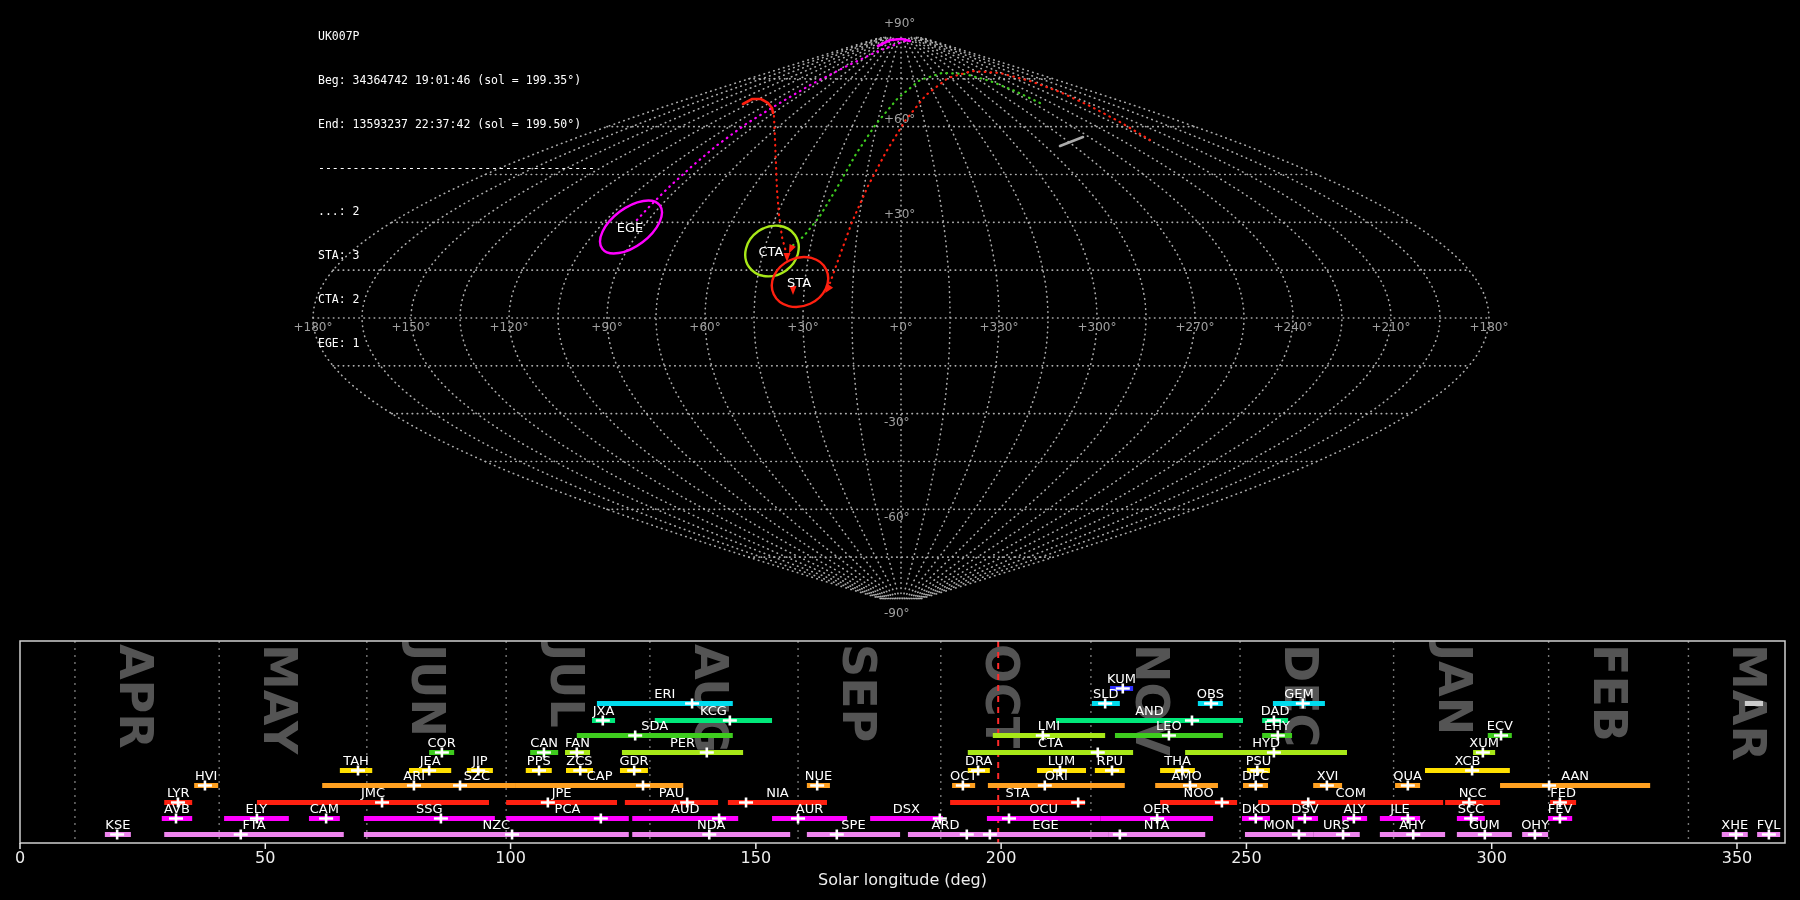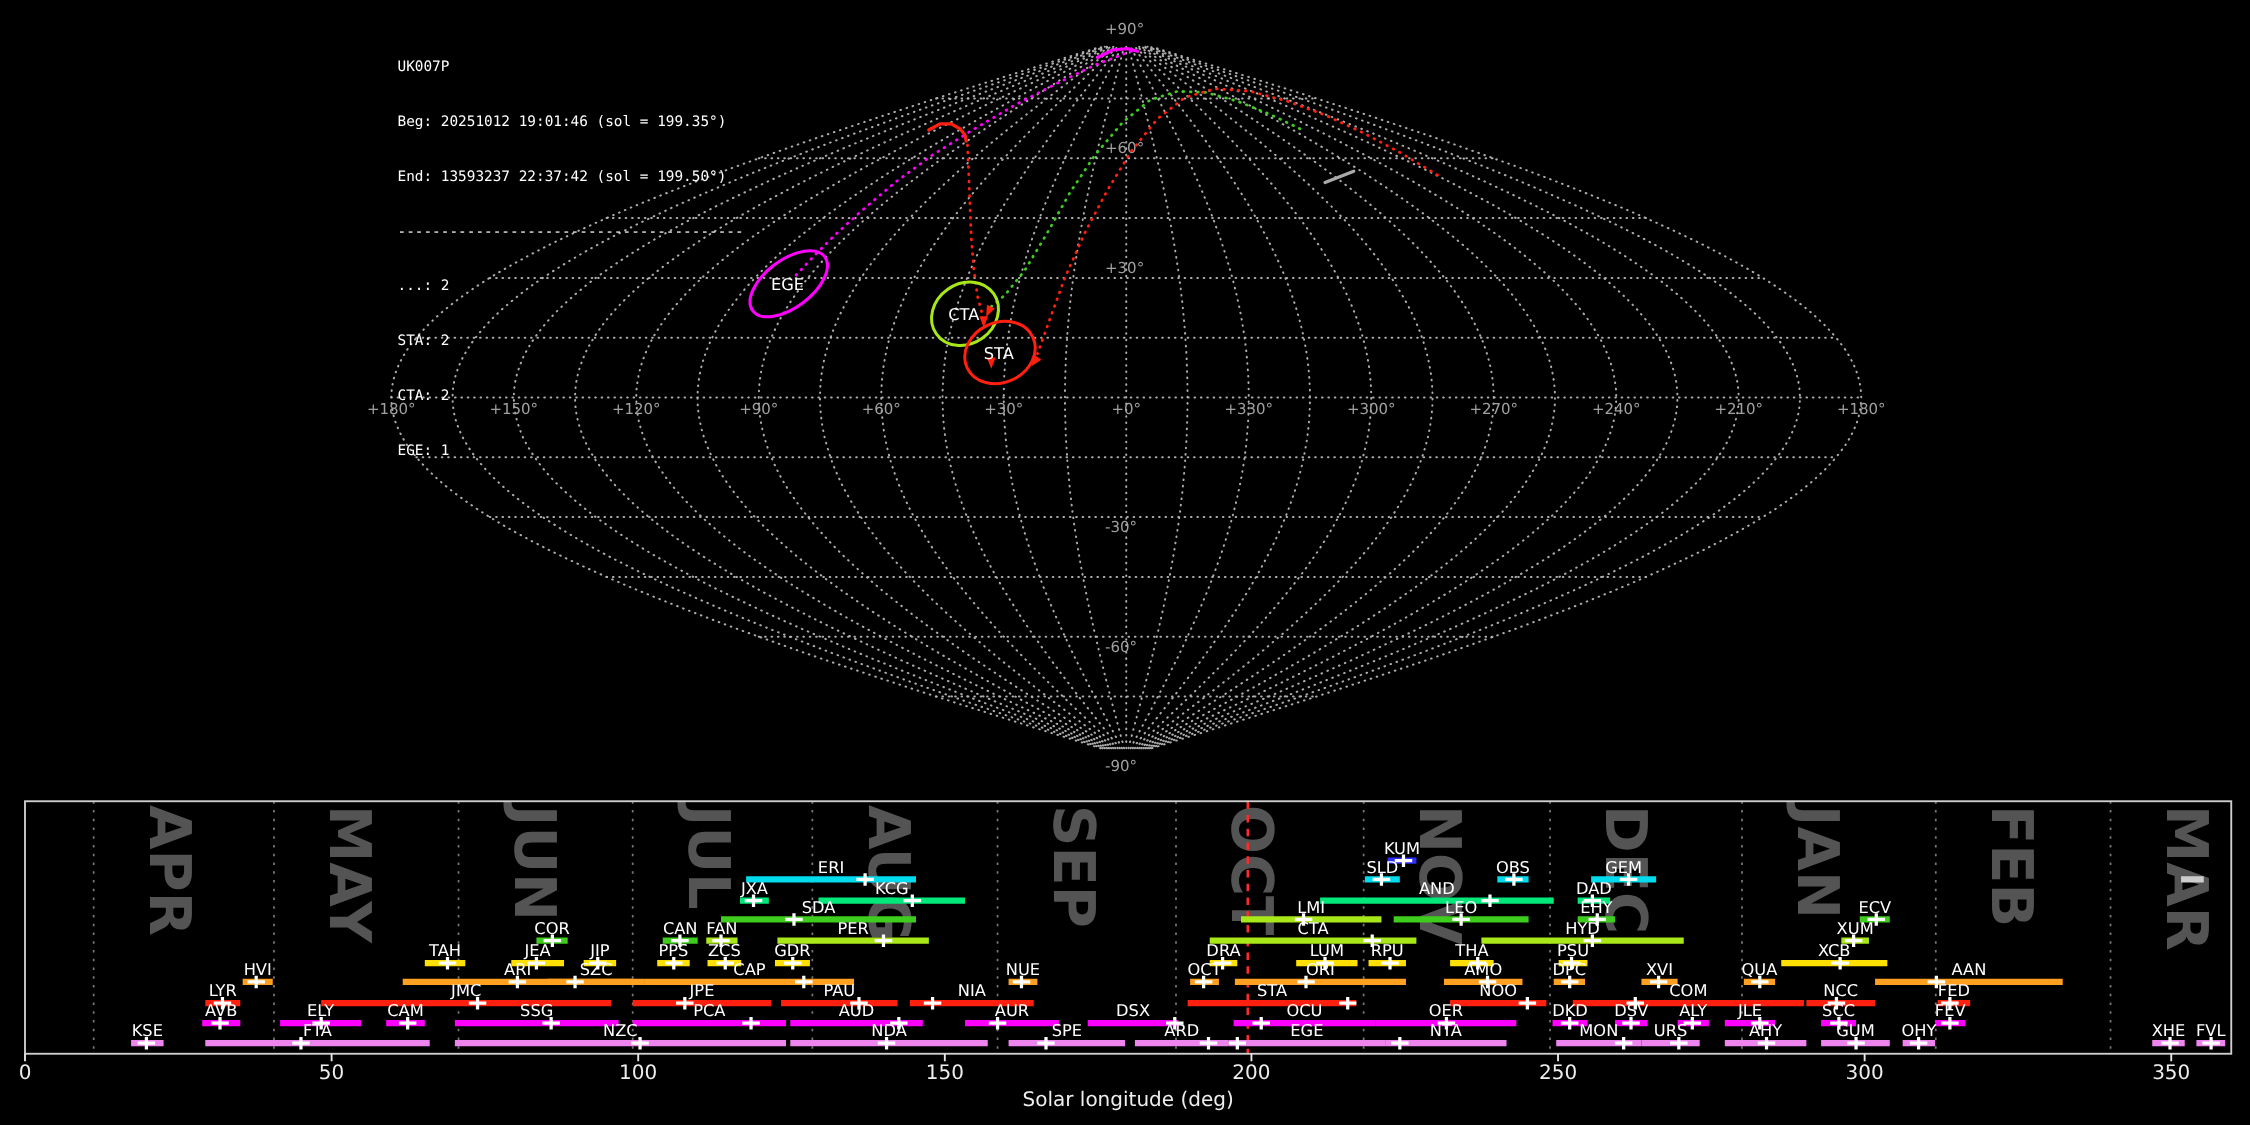--- a/index.html
+++ b/index.html
@@ -1,19 +1,19 @@
 <!DOCTYPE html>
 <html><head>
 <meta charset="utf-8">
 <style>
   html,body{margin:0;padding:0;background:#000;}
   .page{position:relative;width:1800px;height:900px;background:#000;overflow:hidden;
         font-family:"DejaVu Sans",sans-serif;}
   #scene{position:absolute;left:0;top:0;}
-  #header{position:absolute;left:318px;top:17px;color:#ffffff;
+  #header{position:absolute;left:318px;top:0;color:#ffffff;
           font-family:"DejaVu Sans Mono",monospace;font-size:11.5px;line-height:14.6px;
           white-space:pre;}
   text{font-family:"DejaVu Sans",sans-serif;}
 </style>
 </head>
 <body>
 
 <div class="page">
   <svg id="scene" width="1800" height="900" viewBox="0 0 1800 900">
       <g>
@@ -398,21 +398,21 @@
         <rect x="1721.78733" y="832" width="26.000209999999925" height="5" fill="#ee84ee"></rect>
         <text x="1734.7874350000002" y="829" fill="#ffffff" font-size="13" text-anchor="middle">XHE</text>
         <path d="M1729.0138600000002,834.5 H1743.0138600000002 M1736.0138600000002,829.5 V839.5" stroke="#ffffff" stroke-width="2.6" fill="none"></path>
         <rect x="1757.1083700000001" y="832" width="23.056790000000092" height="5" fill="#ee84ee"></rect>
         <text x="1768.6367650000002" y="829" fill="#ffffff" font-size="13" text-anchor="middle">FVL</text>
         <path d="M1761.8820500000002,834.5 H1775.8820500000002 M1768.8820500000002,829.5 V839.5" stroke="#ffffff" stroke-width="2.6" fill="none"></path>
       </g>
     </svg>
   <div id="header">
     <div>UK007P</div>
-    <div>Beg: 20251012 19:01:46 (sol = 199.35°)</div>
+    <div>Beg: 34364742 19:01:46 (sol = 199.35°)</div>
     <div>End: 13593237 22:37:42 (sol = 199.50°)</div>
     <div>----------------------------------------</div>
     <div>...: 2</div>
-    <div>STA: 2</div>
+    <div>STA: 3</div>
     <div>CTA: 2</div>
     <div>EGE: 1</div>
   </div>
 </div>
 
 </body></html>

